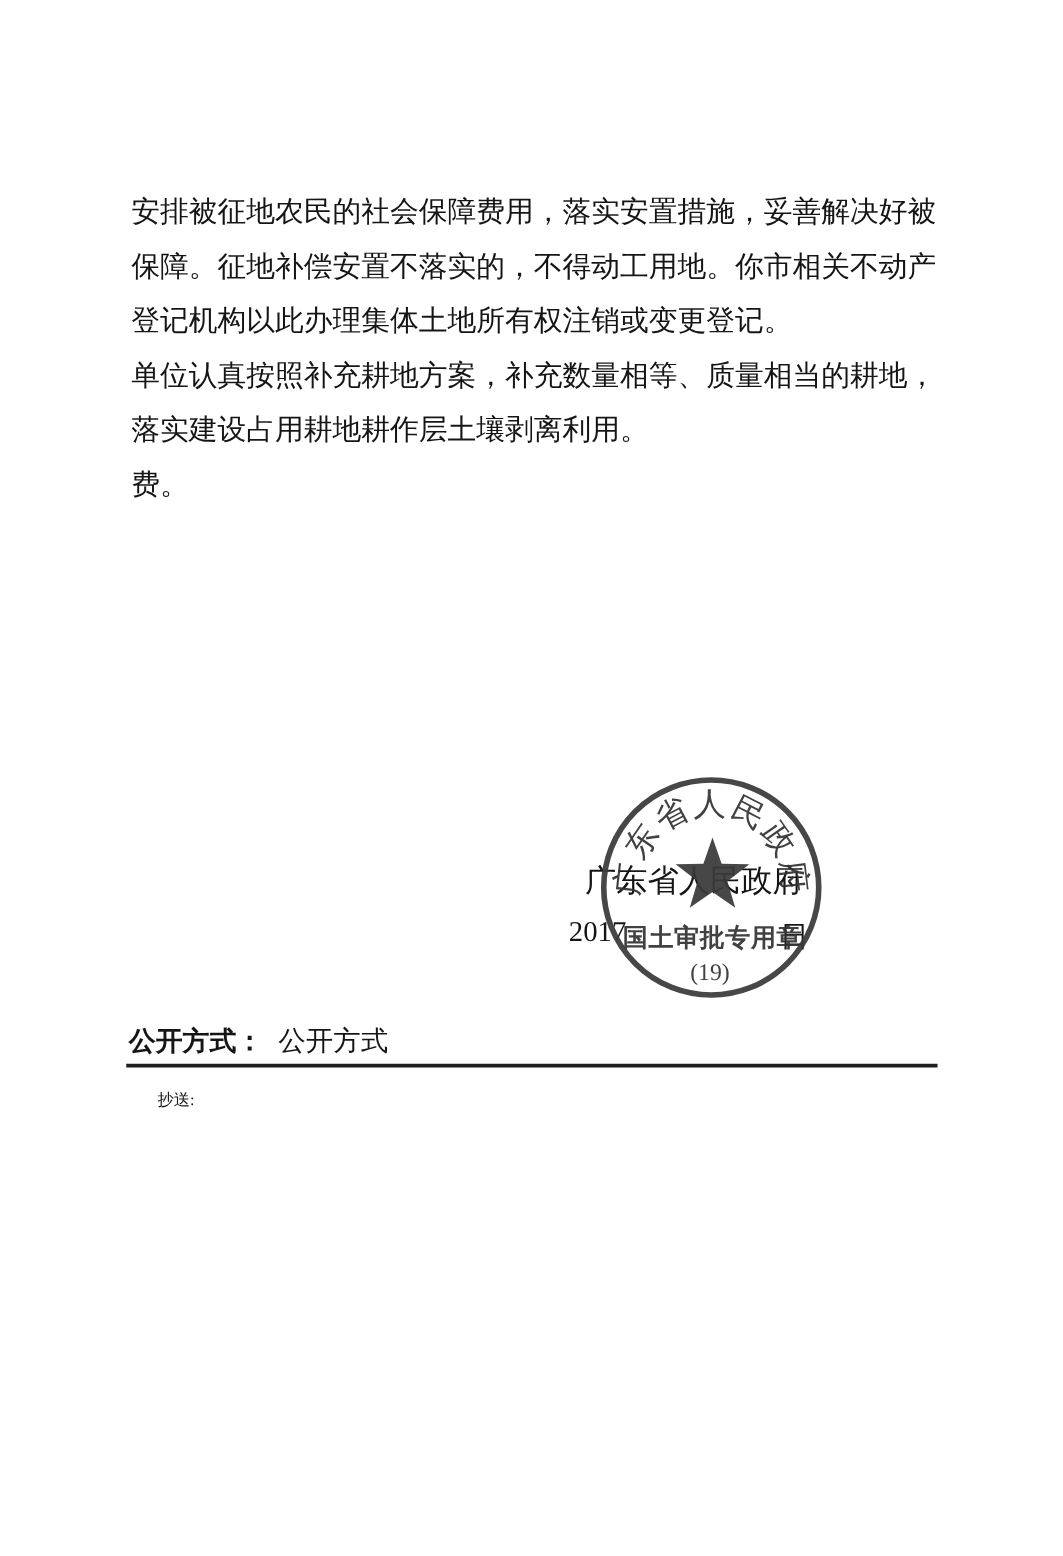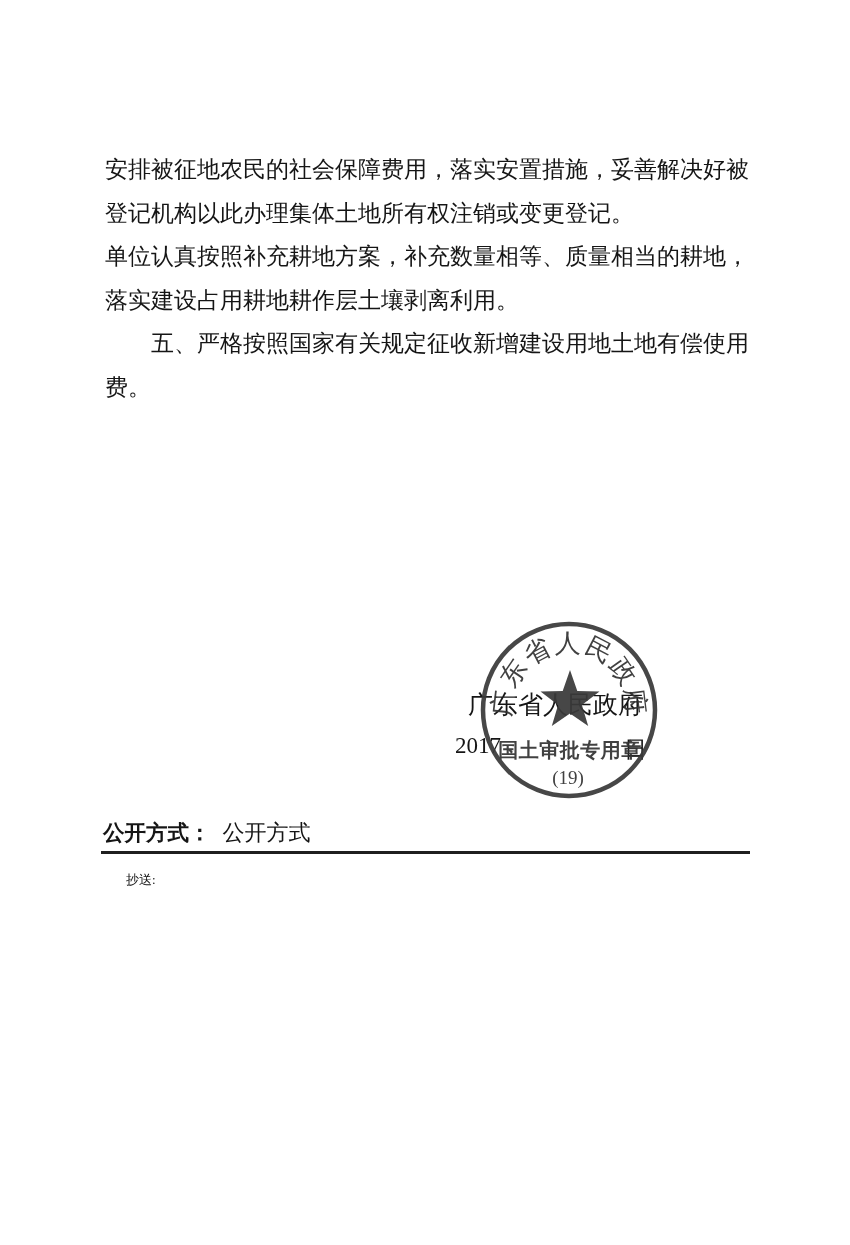--- a/index.html
+++ b/index.html
@@ -131,24 +131,24 @@
     white-space: nowrap;
   }
 </style>
 </head>
 <body>
 
 <div class="page">
 
   <div class="body-text">
     <div class="bline">安排被征地农民的社会保障费用，落实安置措施，妥善解决好被</div>
+    <div class="bline">保障。征地补偿安置不落实的，不得动工用地。你市相关不动产</div>
     <div class="bline">登记机构以此办理集体土地所有权注销或变更登记。</div>
     <div class="bline">单位认真按照补充耕地方案，补充数量相等、质量相当的耕地，</div>
     <div class="bline">落实建设占用耕地耕作层土壤剥离利用。</div>
-    <div class="bline indent">五、严格按照国家有关规定征收新增建设用地土地有偿使用</div>
     <div class="bline">费。</div>
   </div>
 
   <div class="issuer-text">广东省人民政府</div>
   <div class="date-prefix">2017</div>
   <div class="date-suffix">日</div>
 
   <svg class="seal" viewBox="0 0 192 192">
     <circle cx="96" cy="96" r="86" fill="none" stroke="#3a3a3a" stroke-width="4.5"></circle>
     <path id="sealArc" d="M 38.9 106.1 A 58 58 0 1 1 153.1 106.1" fill="none"></path>

